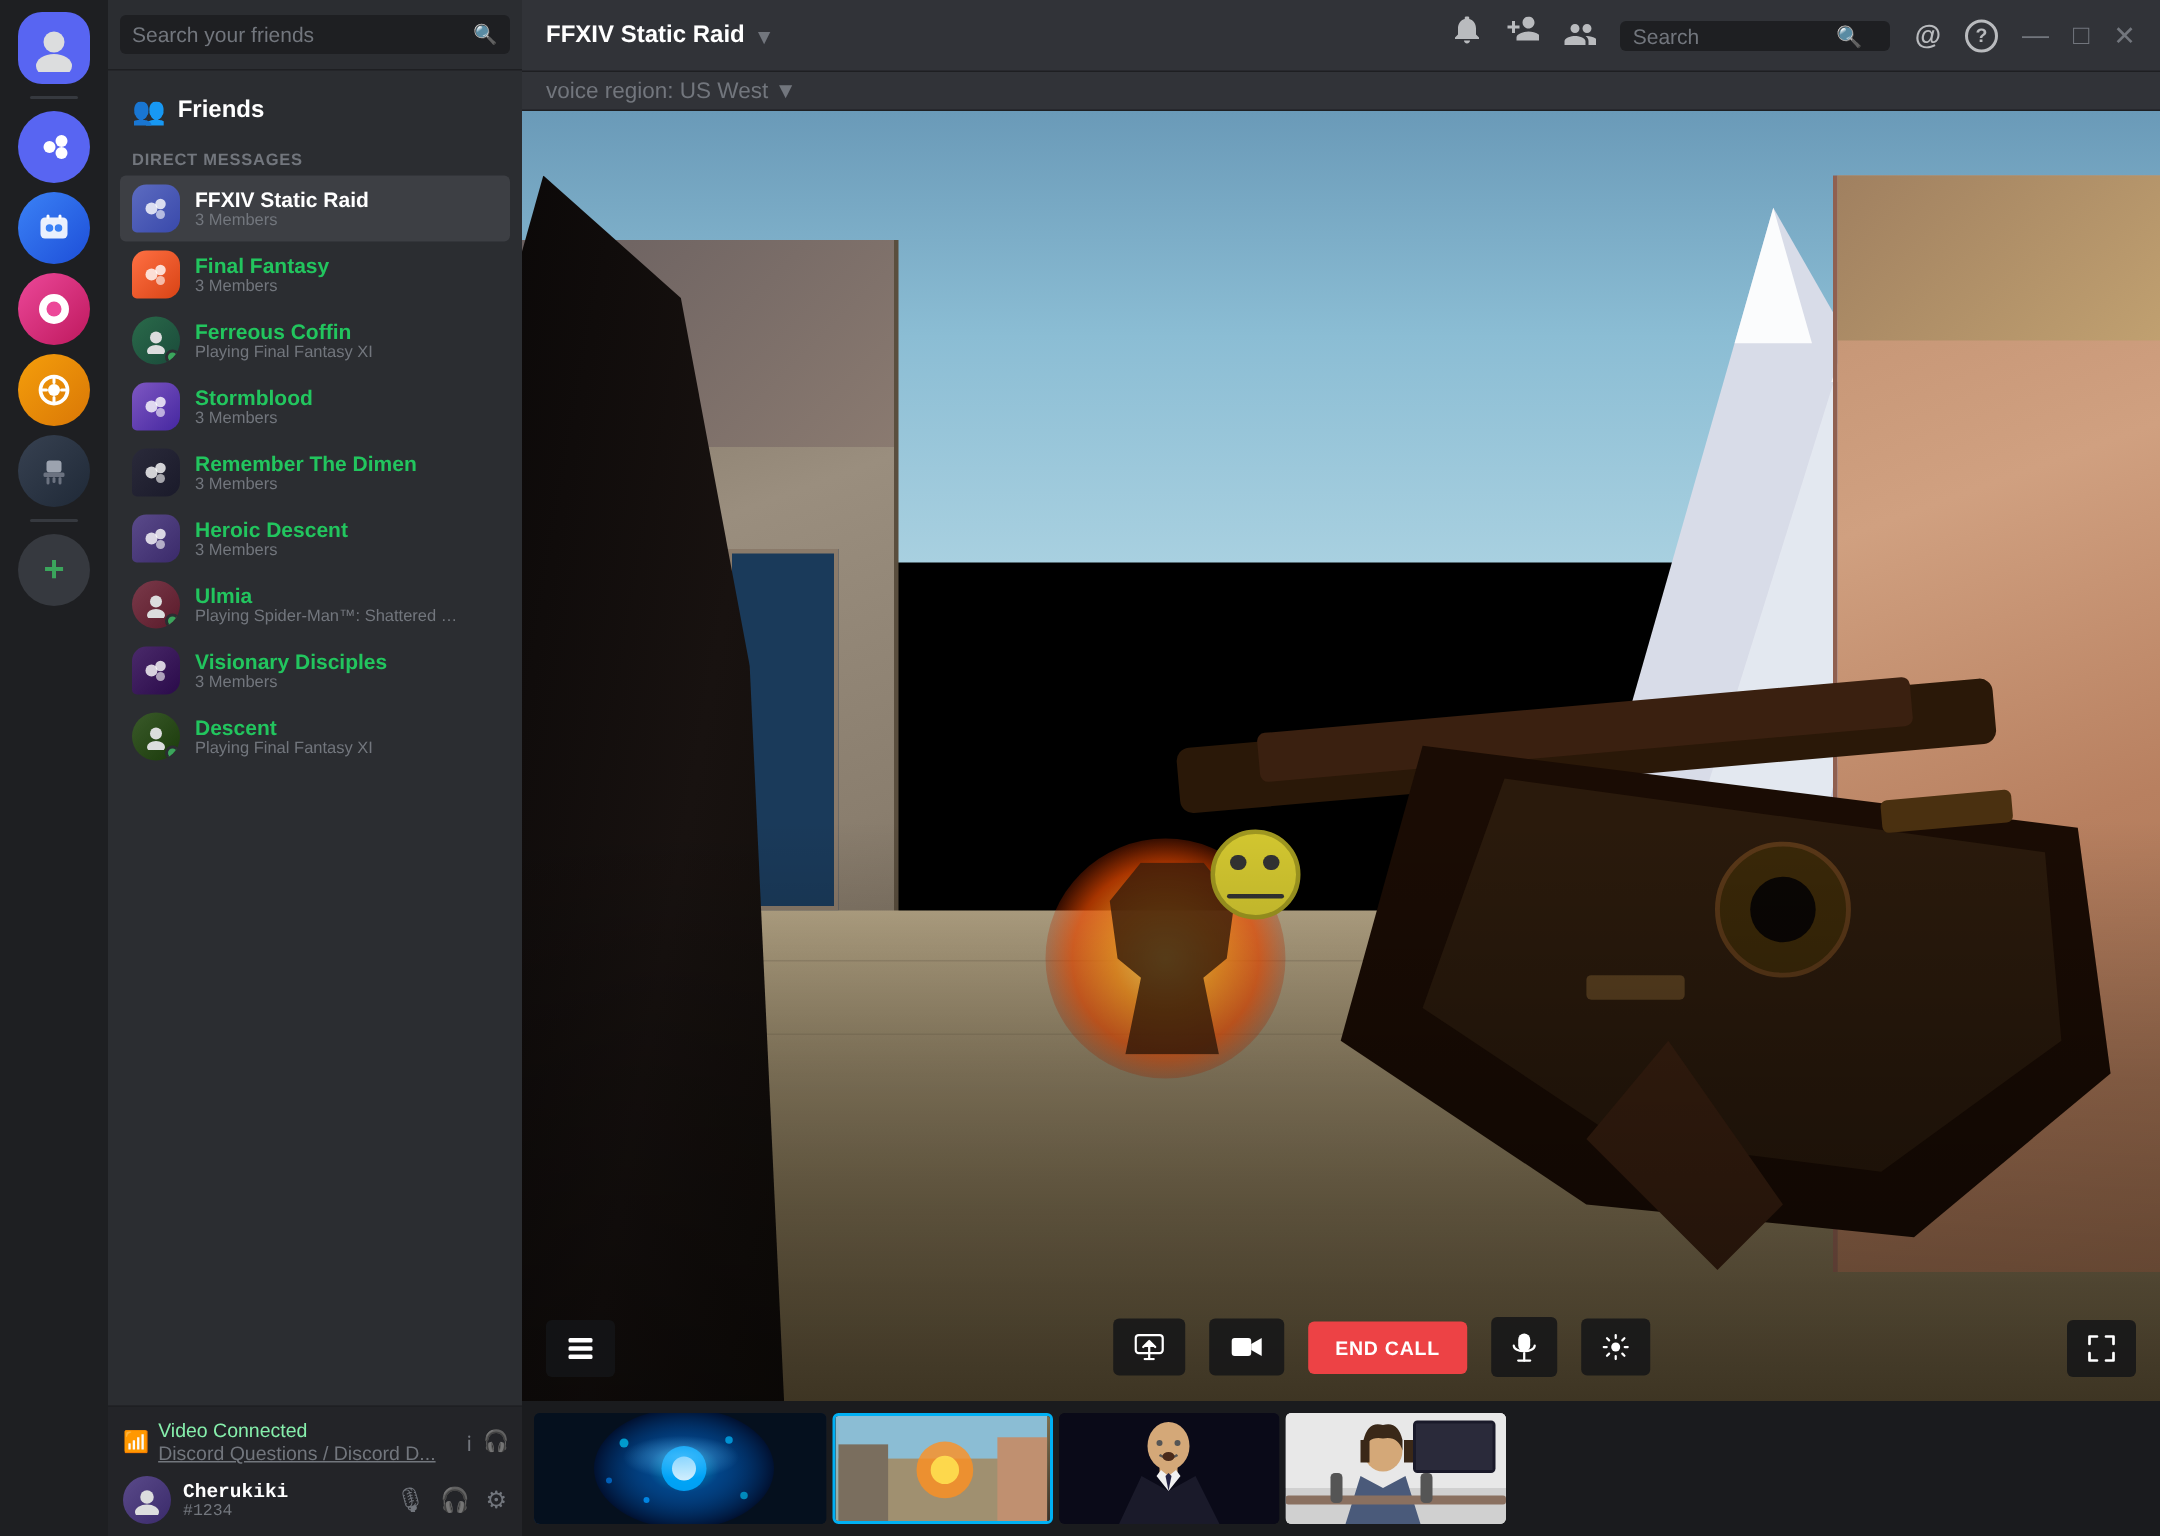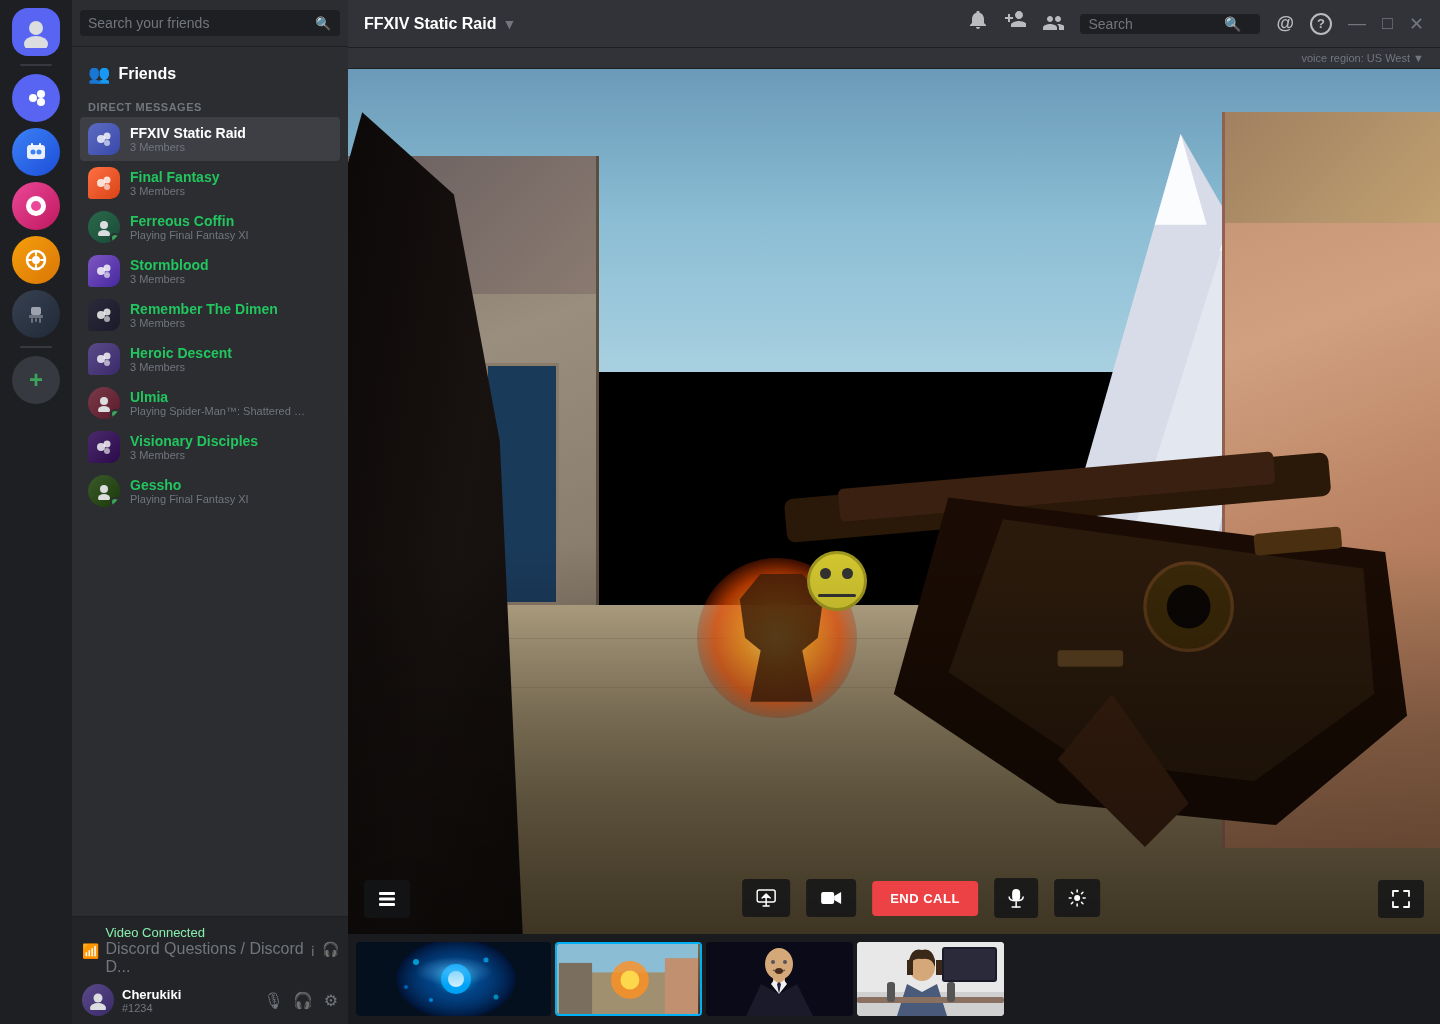--- a/index.html
+++ b/index.html
@@ -155,21 +155,21 @@
       border-top: 1px solid #1e1f22;
     }
     .voice-status {
       display: flex;
       align-items: center;
       gap: 6px;
       margin-bottom: 4px;
     }
     .voice-bars { color: #3ba55c; font-size: 14px; }
     .voice-label { font-size: 13px; color: #86efac; font-weight: 400; }
-    .voice-sub { font-size: 16px; color: #72767d; }
+    .voice-sub { font-size: 13px; color: #72767d; text-decoration: underline; }
     .voice-info-icons { display: flex; gap: 8px; margin-left: auto; color: #72767d; font-size: 14px; }
 
     .user-row {
       display: flex;
       align-items: center;
       gap: 8px;
       padding-top: 4px;
     }
     .user-avatar-small {
       width: 32px;
@@ -177,21 +177,21 @@
       border-radius: 50%;
       background: #5865f2;
       display: flex;
       align-items: center;
       justify-content: center;
       font-size: 12px;
       color: #fff;
       flex-shrink: 0;
       overflow: hidden;
     }
-    .user-info { flex: 1; }
+    .user-info { flex: 1; font-family: Liberation Mono, monospace; }
     .user-name { font-size: 13px; font-weight: 600; color: #fff; }
     .user-disc { font-size: 11px; color: #72767d; }
     .user-controls { display: flex; gap: 6px; color: #72767d; font-size: 16px; }
     .user-control-btn { cursor: pointer; padding: 2px; }
 
     
     .main-content {
       flex: 1;
       display: flex;
       flex-direction: column;
@@ -238,23 +238,23 @@
       color: #dcddde;
       font-size: 14px;
       outline: none;
       width: 130px;
     }
     .top-bar-search input::placeholder { color: #72767d; }
 
     
     .voice-region-bar {
       background: #313338;
-      text-align: right;
+      text-align: left;
       padding: 4px 16px;
-      font-size: 11px;
+      font-size: 15px;
       color: #72767d;
       border-bottom: 1px solid #1e1f22;
       flex-shrink: 0;
     }
     .voice-region-link { color: #00b0f4; cursor: pointer; }
 
     
     .video-area {
       flex: 1;
       display: flex;
@@ -620,21 +620,21 @@
       <div class="dm-avatar" style="background:linear-gradient(135deg,#3a5a2a,#1a3a0a);">
         <div style="position:relative;width:100%;height:100%;display:flex;align-items:center;justify-content:center;">
           <svg width="18" height="18" viewBox="0 0 18 18" fill="none">
             <circle cx="9" cy="7" r="4" fill="#dcddde"></circle>
             <ellipse cx="9" cy="16" rx="6" ry="4" fill="#dcddde"></ellipse>
           </svg>
           <div class="status-dot status-online"></div>
         </div>
       </div>
       <div class="dm-info">
-        <div class="dm-name">Gessho</div>
+        <div class="dm-name">Descent</div>
         <div class="dm-sub">Playing Final Fantasy XI</div>
       </div>
       <span class="dm-close">✕</span>
     </div>
   </div>
 
   <div class="bottom-bar">
     <div class="voice-status">
       <span class="voice-bars">📶</span>
       <div>

